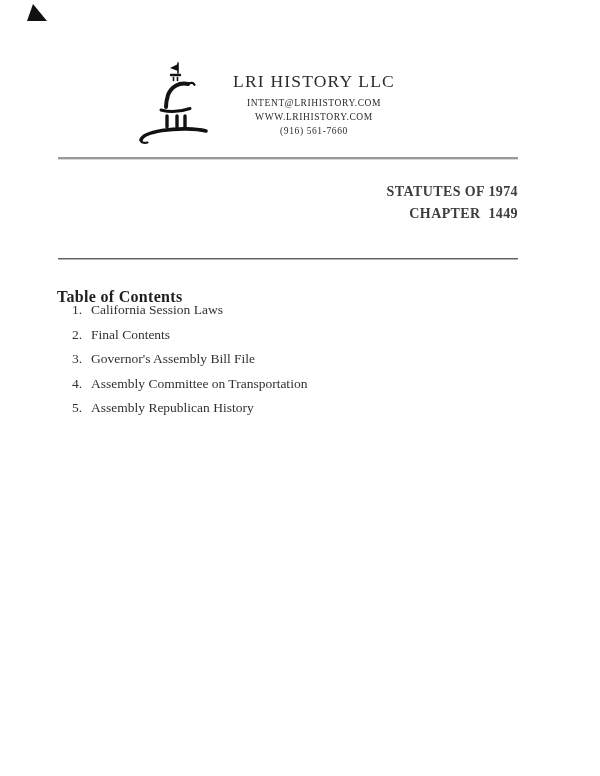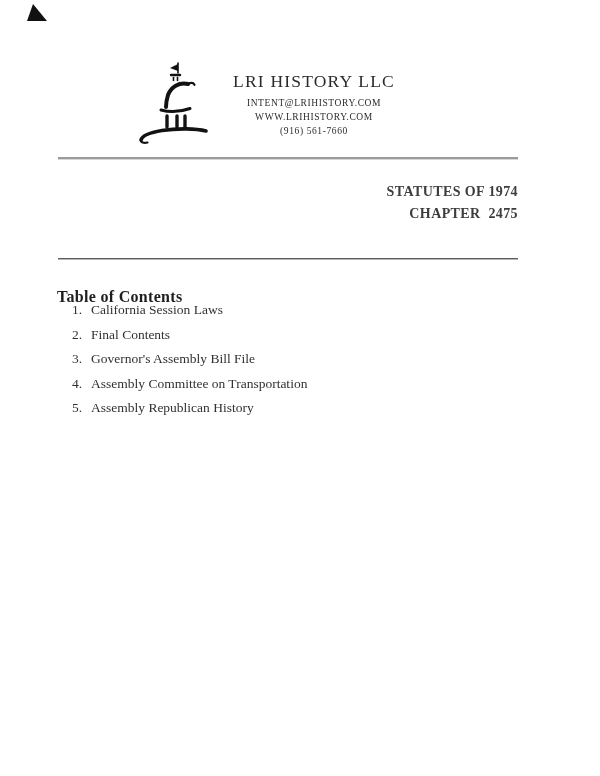--- a/index.html
+++ b/index.html
@@ -154,21 +154,21 @@
       <div>WWW.LRIHISTORY.COM</div>
       <div>(916) 561-7660</div>
     </div>
   </div>
 
   <div class="rule-top"></div>
   <div class="rule-bottom"></div>
 
   <div class="statutes">
     <div class="statute-line">STATUTES OF 1974</div>
-    <div class="statute-line">CHAPTER  2475</div>
+    <div class="statute-line">CHAPTER  1449</div>
   </div>
 
   <div class="toc-title">Table of Contents</div>
 
   <div class="toc-list">
     <div class="toc-item">
       <span class="toc-num">1.</span>
       <span class="toc-label">California Session Laws</span>
     </div>
     <div class="toc-item">

